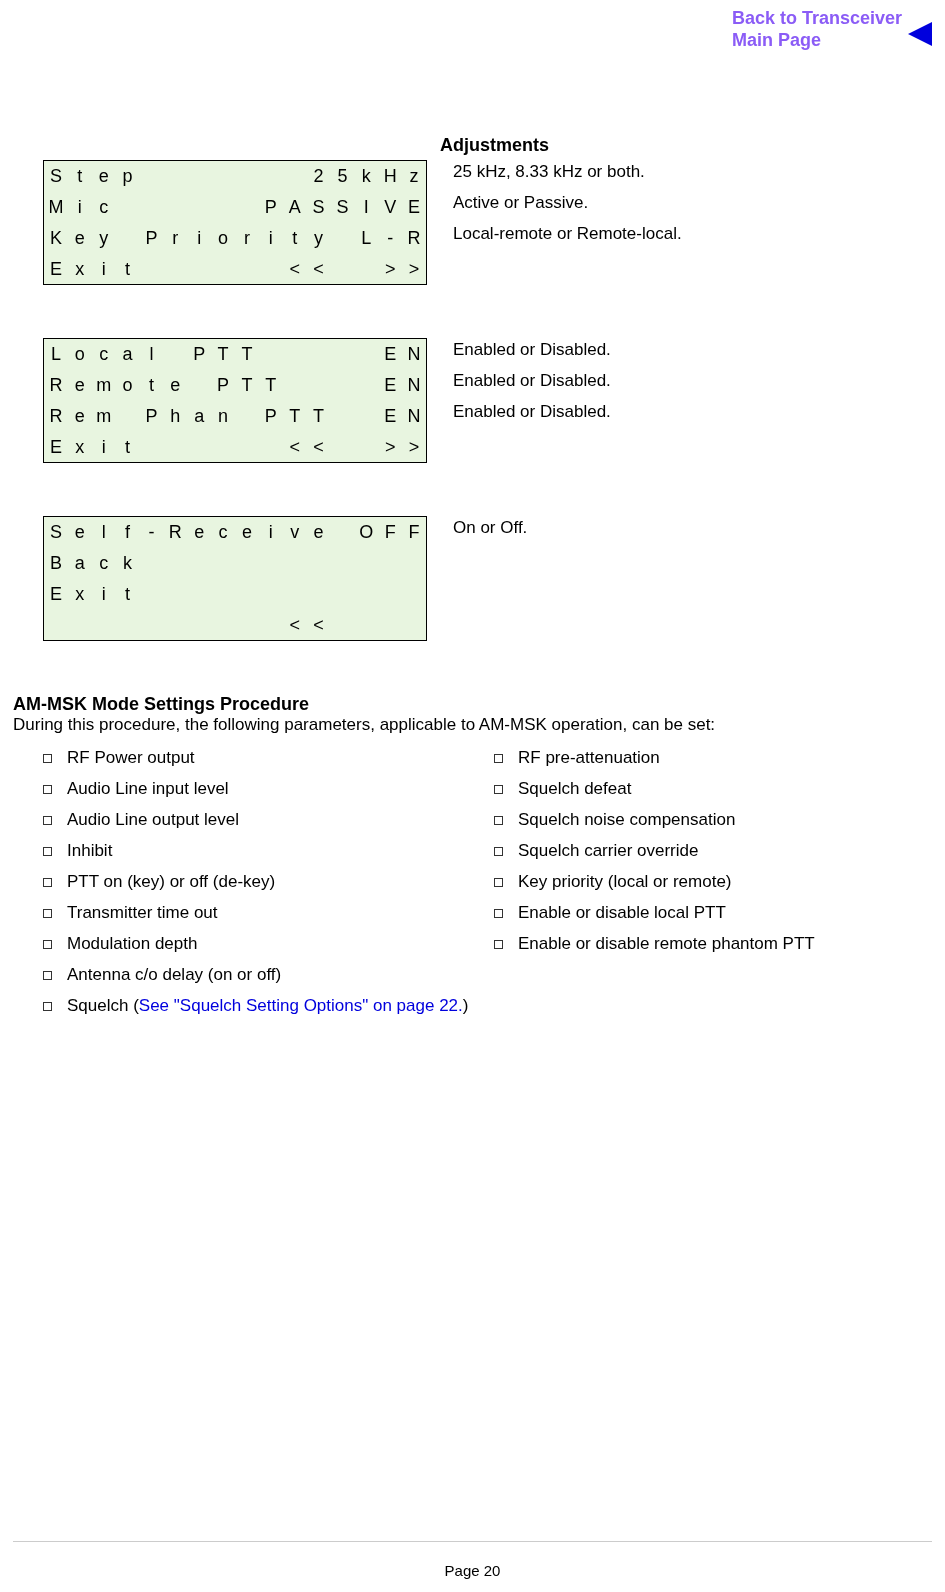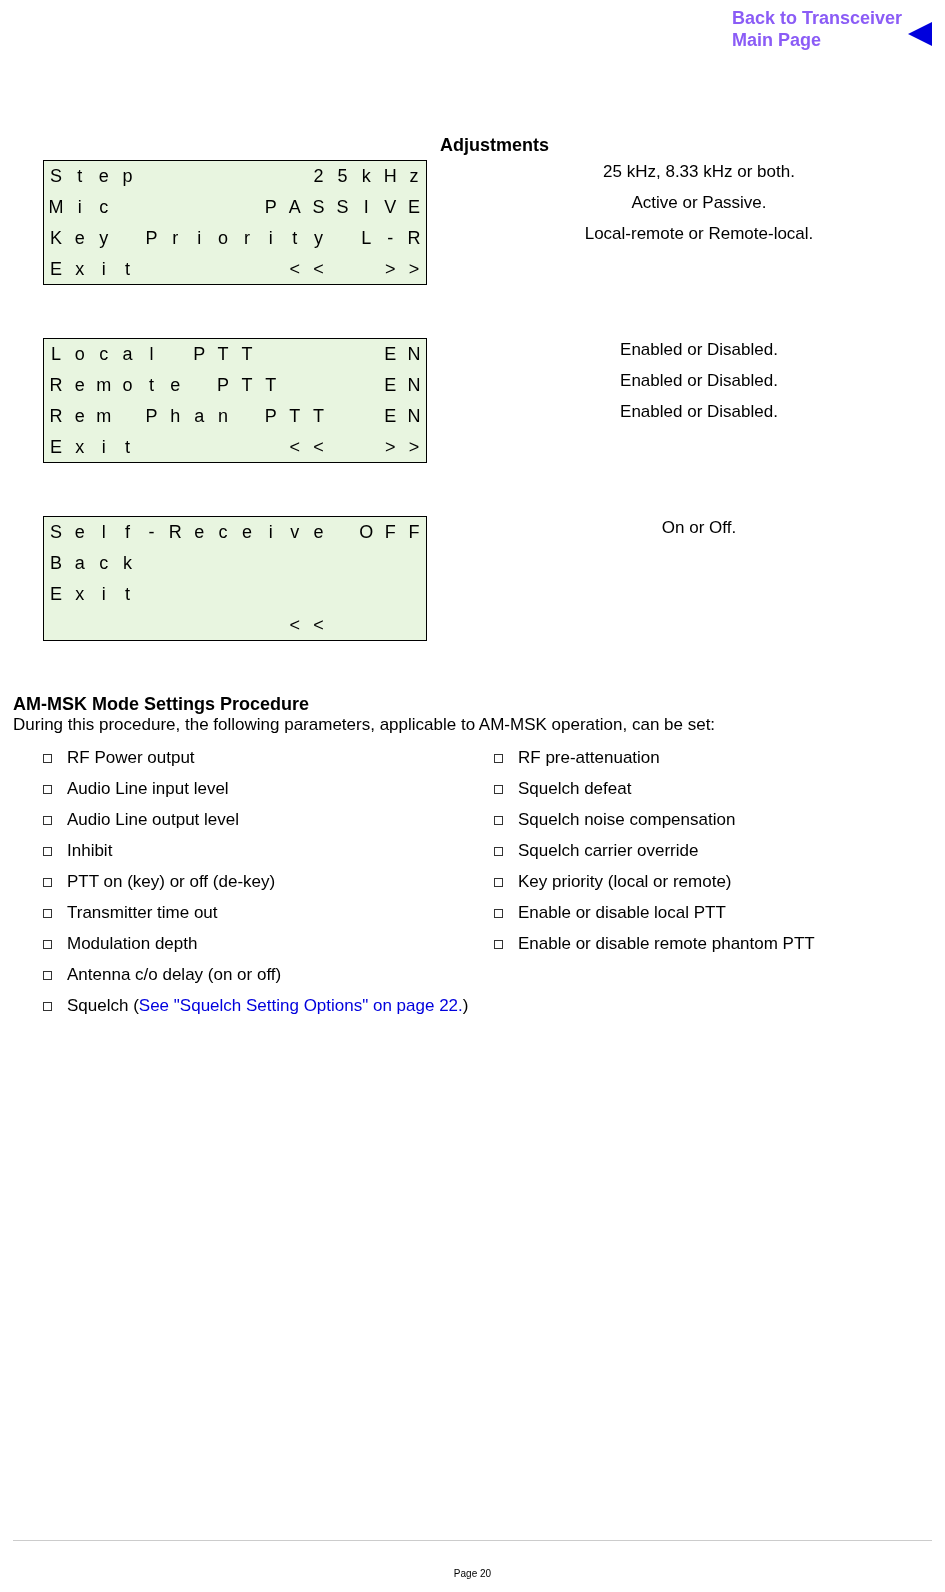--- a/index.html
+++ b/index.html
@@ -65,21 +65,20 @@
     .lcd-cell {
       width: 24px;
       text-align: center;
       font-family: Arial, Helvetica, sans-serif;
       font-size: 18px;
       font-weight: normal;
     }
     .side-text {
       flex: 1;
       padding-left: 13px;
-      text-align: center;
     }
     .side-text div {
       margin-bottom: 7px;
       font-size: 17px;
       line-height: 1.4;
     }
     .section-heading {
       font-weight: bold;
       font-size: 18px;
       margin-left: 13px;
@@ -118,23 +117,23 @@
     }
     .link-span {
       color: #0000dd;
     }
     .page-footer {
       position: absolute;
       bottom: 13px;
       left: 0;
       right: 0;
       text-align: center;
-      font-size: 10px;
+      font-size: 15px;
       border-top: 1px solid #ccc;
-      padding-top: 27px;
+      padding-top: 20px;
       margin: 0 13px;
     }
   </style>
 </head>
 <body>
 
 <div class="top-link">
   <div>Back to Transceiver</div>
   <div>Main Page</div>
 </div>

